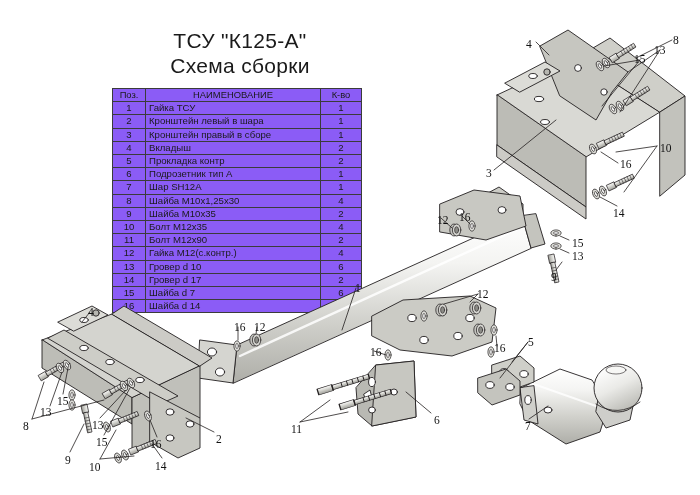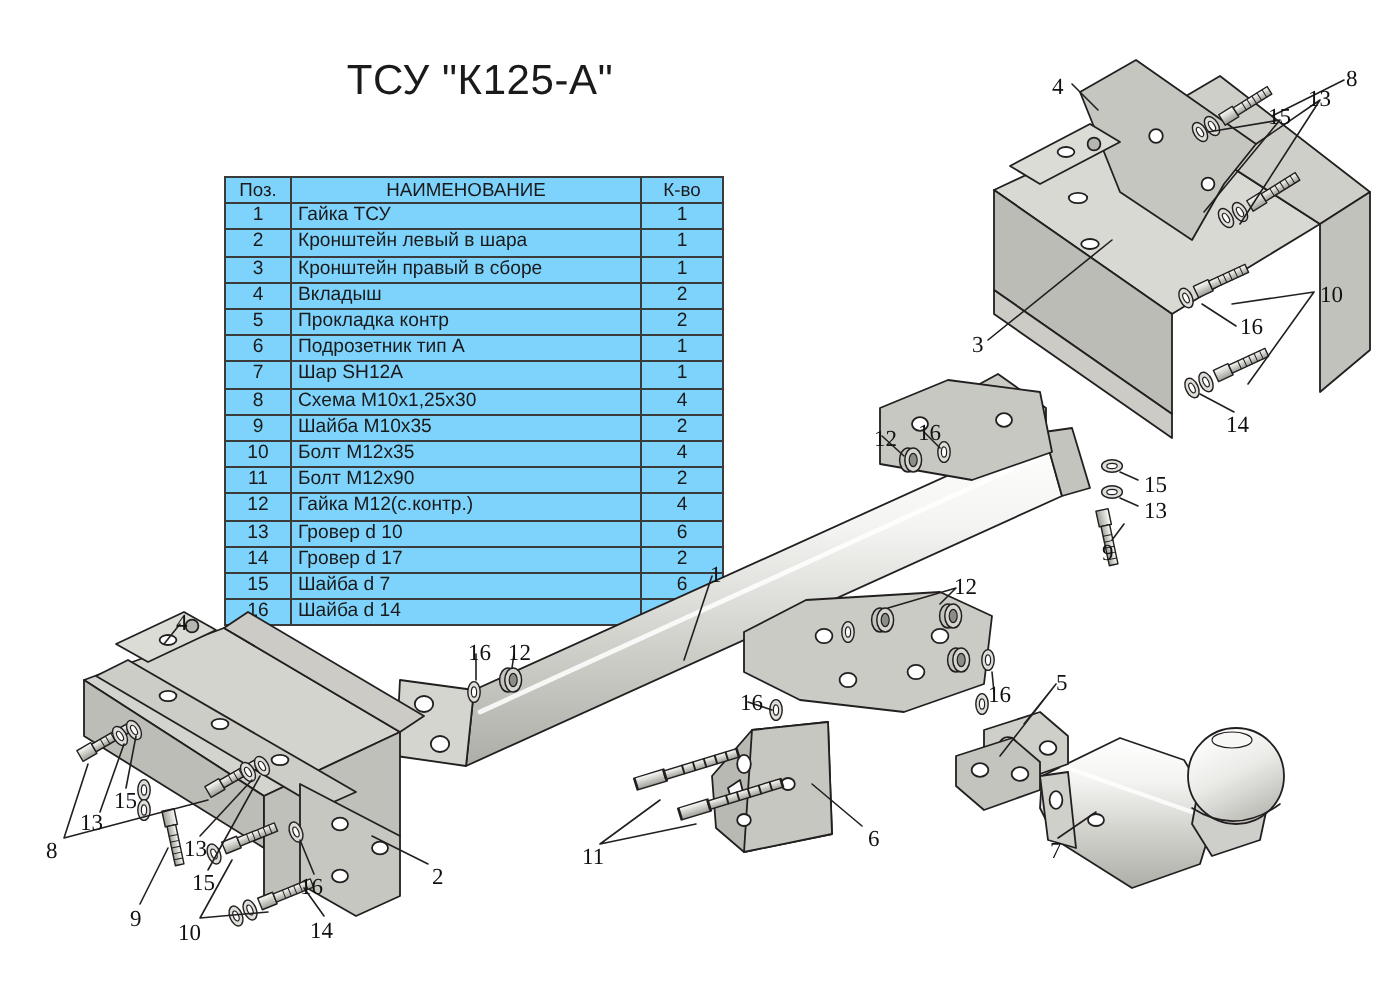--- a/index.html
+++ b/index.html
@@ -24,21 +24,21 @@
     line-height:25px;
     font-weight:400;
     white-space:nowrap;
   }
 
   
   .parts-table{
     position:absolute;left:112px;top:88px;
     border-collapse:collapse;
     font-size:9.6px;
-    background:#7dd3fc;
+    background:#8b5cf6;
   }
   .parts-table td,.parts-table th{
     border:1px solid #3b3b3b;
     padding:0 3px;
     height:12.2px;
     line-height:12.2px;
     font-weight:400;
     white-space:nowrap;
   }
   .parts-table th{font-size:9.4px;text-align:center;}
@@ -59,20 +59,21 @@
   
   #art{position:absolute;left:0;top:0;width:700px;height:495px;}
 </style>
 </head>
 <body>
 
 <div id="stage">
 
   <div class="title-block">
     <div class="title-line">ТСУ "К125-А"</div>
+    <div class="title-line">Схема сборки</div>
   </div>
 
   <table class="parts-table">
     <thead>
       <tr>
         <th class="col-pos">Поз.</th>
         <th class="col-name">НАИМЕНОВАНИЕ</th>
         <th class="col-qty">К-во</th>
       </tr>
     </thead>
@@ -107,21 +108,21 @@
           <td class="col-name">Подрозетник тип А</td>
           <td class="col-qty">1</td>
         </tr>
         <tr>
           <td class="col-pos">7</td>
           <td class="col-name">Шар SH12A</td>
           <td class="col-qty">1</td>
         </tr>
         <tr>
           <td class="col-pos">8</td>
-          <td class="col-name">Схема М10х1,25х30</td>
+          <td class="col-name">Шайба М10х1,25х30</td>
           <td class="col-qty">4</td>
         </tr>
         <tr>
           <td class="col-pos">9</td>
           <td class="col-name">Шайба М10х35</td>
           <td class="col-qty">2</td>
         </tr>
         <tr>
           <td class="col-pos">10</td>
           <td class="col-name">Болт М12х35</td>

